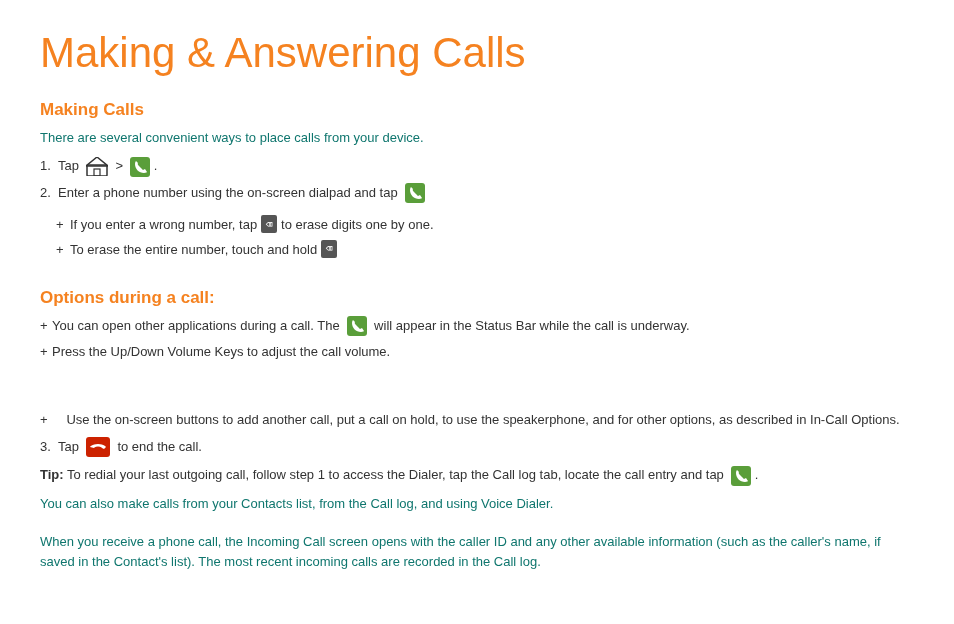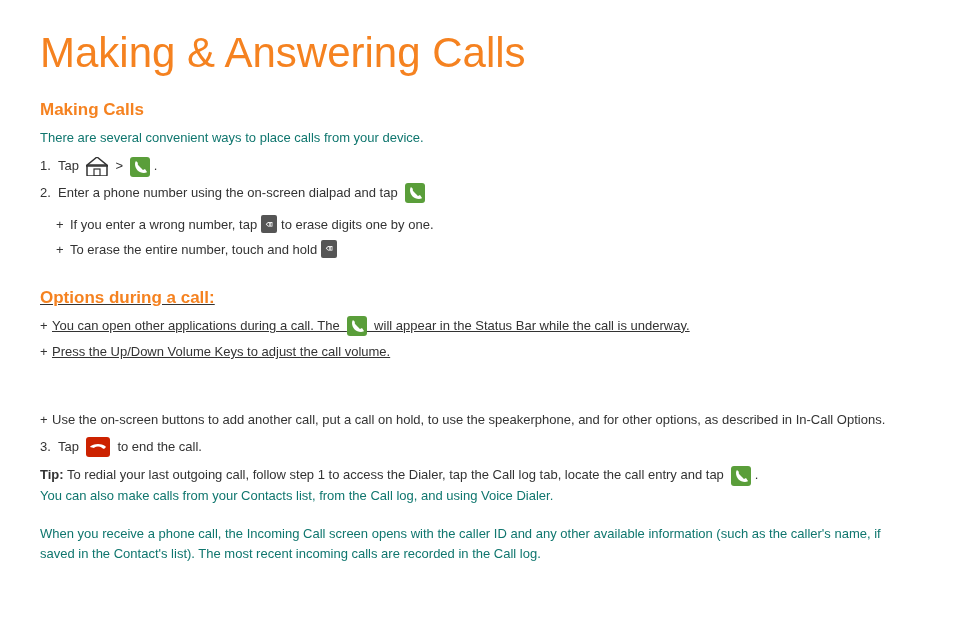--- a/index.html
+++ b/index.html
@@ -126,21 +126,21 @@
       border-radius: 2px;
       vertical-align: middle;
       font-family: monospace;
       height: 18px;
     }
 
     .tip-text {
       font-size: 13px;
       color: #333;
       line-height: 1.55;
-      margin-bottom: 0;
+      margin-bottom: 8px;
     }
 
     
     svg {
       vertical-align: middle;
     }
   </style>
 </head>
 <body>
 
@@ -193,42 +193,42 @@
             </li>
             <li>
               To erase the entire number, touch and hold&nbsp;
               <span class="icon-backspace">⌫</span>
             </li>
           </ul>
         </li>
       </ol>
     </div>
 
-    <div style="margin-top: 20px; text-decoration: underline;">
+    <div style="margin-top: 20px;">
       <div class="section-title">Options during a call:</div>
       <ul class="bullet-list">
         <li>
           You can open other applications during a call. The&nbsp;
           <svg width="20" height="20" viewBox="0 0 20 20" style="vertical-align:middle;">
             <rect width="20" height="20" rx="3" fill="#5a9e3a"></rect>
             <path d="M6 4 C6 4 5 5 5 7 C5 12 9 16 14 16 C16 16 17 15 17 15 L15 12 L13 13 C13 13 11 11 9 9 C7 7 8 6 8 6 Z" fill="white"></path>
           </svg>
           &nbsp;will appear in the Status Bar while the call is underway.
         </li>
         <li>
           Press the Up/Down Volume Keys to adjust the call volume.
         </li>
       </ul>
     </div>
 
   </div>
 
   <div class="column">
 
-    <ul class="bullet-list" style="margin-bottom: 6px;">
+    <ul class="bullet-list" style="margin-bottom: 6px; text-align: center;">
       <li>
         Use the on-screen buttons to add another call, put a call on hold, to use the speakerphone, and for other options, as described in In-Call Options.
       </li>
     </ul>
 
     <ol class="numbered-list" style="margin-bottom: 8px;">
       <li>
         <span class="num">3.</span>
         <span>
           Tap&nbsp;

